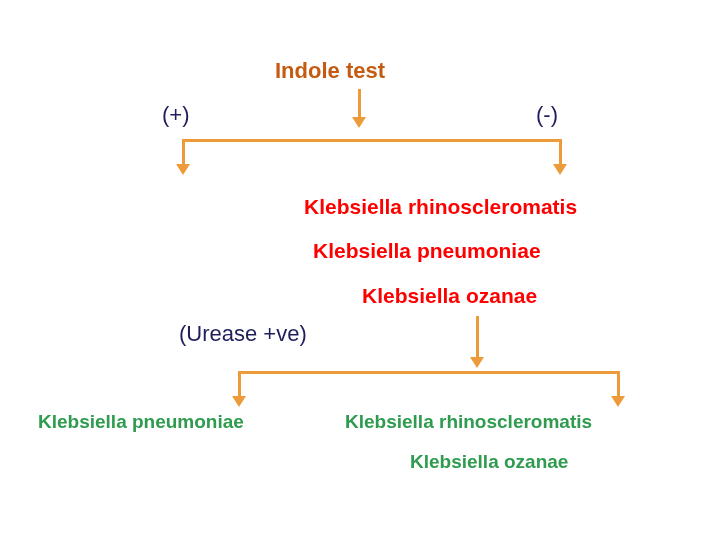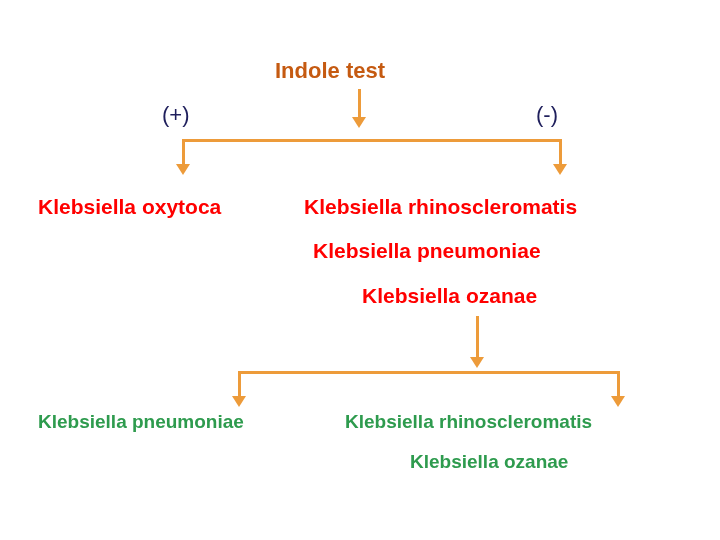--- a/index.html
+++ b/index.html
@@ -78,26 +78,26 @@
 
   <div class="lbl sign" style="left:162px; top:103px;">(+)</div>
   <div class="lbl sign" style="left:536px; top:103px;">(-)</div>
 
   <div class="seg h" style="left:182px; top:139px; width:380px;"></div>
   <div class="seg v" style="left:182px; top:139px; height:27px;"></div>
   <div class="arrowhead" style="left:176px; top:164px;"></div>
   <div class="seg v" style="left:559px; top:139px; height:27px;"></div>
   <div class="arrowhead" style="left:553px; top:164px;"></div>
 
-  <div class="lbl red-sp" style="left:38px; top:195px;">Klebsiella oxytoca</div>
 
   <div class="lbl red-sp" style="left:304px; top:195px;">Klebsiella rhinoscleromatis</div>
   <div class="lbl red-sp" style="left:313px; top:239px;">Klebsiella pneumoniae</div>
   <div class="lbl red-sp" style="left:362px; top:284px;">Klebsiella ozanae</div>
 
+  <div class="lbl urease" style="left:179px; top:322px;">(Urease +ve)</div>
 
   <div class="seg v" style="left:476px; top:316px; height:43px;"></div>
   <div class="arrowhead" style="left:470px; top:357px;"></div>
 
   <div class="seg h" style="left:238px; top:371px; width:382px;"></div>
   <div class="seg v" style="left:238px; top:371px; height:27px;"></div>
   <div class="arrowhead" style="left:232px; top:396px;"></div>
   <div class="seg v" style="left:617px; top:371px; height:27px;"></div>
   <div class="arrowhead" style="left:611px; top:396px;"></div>
 

